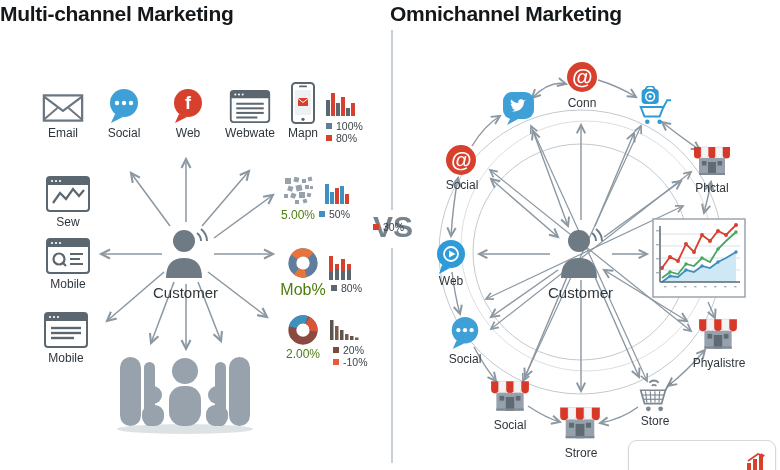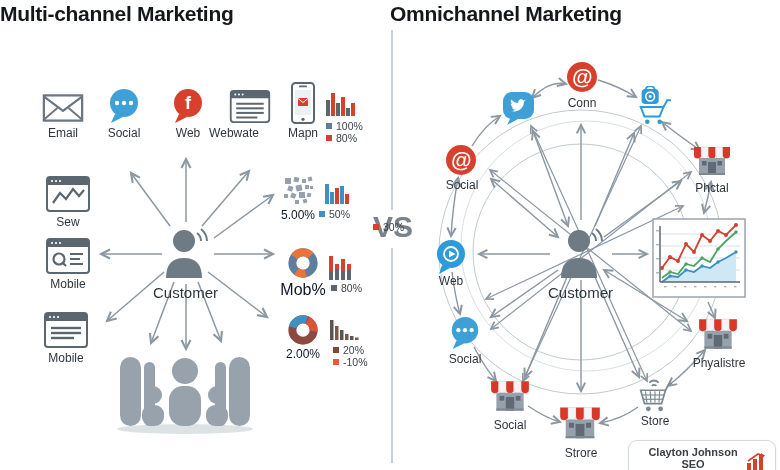--- a/index.html
+++ b/index.html
@@ -2,21 +2,21 @@
 <html><head>
 <meta charset="utf-8">
 <style>
   html,body{margin:0;padding:0;background:#fff;}
   .stage{position:relative;width:780px;height:470px;background:#ffffff;overflow:hidden;
          font-family:"Liberation Sans",sans-serif;color:#2e363c;}
   .abs{position:absolute;}
   .title{position:absolute;top:2px;font-size:21px;font-weight:700;color:#14181b;
          text-align:left;letter-spacing:-.3px;}
   .lbl{position:absolute;font-size:12px;color:#2e363c;text-align:center;white-space:nowrap;}
-  .lbl-sm{position:absolute;font-size:11px;color:#0f172a;text-align:center;white-space:nowrap;}
+  .lbl-sm{position:absolute;font-size:11px;color:#4d7c0f;text-align:center;white-space:nowrap;}
   .legend-row{position:absolute;display:flex;align-items:center;gap:4px;
               font-size:10.5px;color:#3c444b;white-space:nowrap;}
   .sw{width:6px;height:6px;display:inline-block;flex:0 0 auto;}
   .divider{position:absolute;left:391px;width:2px;background:#c9d0d5;}
   .vs{position:absolute;left:368px;top:210px;width:50px;text-align:center;
       font-size:30px;color:#76828c;font-weight:700;}
   .node{position:absolute;}
   svg{display:block;}
   .badge{position:absolute;left:628px;top:440px;width:148px;height:46px;background:#fff;
          border:1px solid #d3d9dd;border-radius:9px;box-shadow:0 1px 3px rgba(0,0,0,.08);
@@ -106,21 +106,21 @@
         <circle cx="10" cy="5" r="1.1" fill="#fff"></circle>
         <circle cx="14" cy="5" r="1.1" fill="#fff"></circle>
       <g stroke="#5b6770" stroke-width="2.2">
           <line x1="7" y1="15" x2="37" y2="15"></line>
           <line x1="7" y1="20" x2="37" y2="20"></line>
           <line x1="7" y1="25" x2="37" y2="25"></line>
           <line x1="7" y1="30" x2="30" y2="30"></line>
         </g>
     </svg>
   </div>
-  <div class="lbl" style="left:204px;top:126px;width:60px;">Webwate</div>
+  <div class="lbl" style="left:220px;top:126px;width:60px;">Webwate</div>
 
   <div class="node" style="left:291px;top:82px;">
     <svg width="24" height="42" viewBox="0 0 24 42">
       <rect x="1" y="1" width="22" height="40" rx="3.5" fill="#fff" stroke="#5b6770" stroke-width="2"></rect>
       <rect x="8" y="3.5" width="8" height="1.8" rx=".9" fill="#5b6770"></rect>
       <rect x="4" y="8" width="16" height="25" fill="#eef1f3"></rect>
       <rect x="7" y="16" width="10" height="8" fill="#d8402e"></rect>
       <path d="M7,16.5 l5,4 l5,-4" fill="none" stroke="#fff" stroke-width="1"></path>
       <circle cx="12" cy="37.3" r="1.6" fill="#5b6770"></circle>
     </svg>
@@ -560,21 +560,20 @@
           <line x1="8.8" y1="24.5" x2="29.2" y2="24.5"></line>
       </g>
       <path d="M32,15 L36,8 L39,8" fill="none" stroke="#7d8891" stroke-width="1.8"></path>
       <circle cx="14" cy="34.5" r="2.5" fill="#7d8891"></circle>
         <circle cx="27" cy="34.5" r="2.5" fill="#7d8891"></circle>
     </svg>
   </div>
   <div class="lbl" style="left:632px;top:414px;width:46px;">Store</div>
 
   <div class="badge">
-    <div class="badge-title">Clayton Johnson SEO</div>
 
     <svg class="abs" style="right:7px;top:10px;" width="22" height="20" viewBox="0 0 22 20">
       <rect x="1" y="12" width="4" height="7" fill="#d8402e"></rect>
       <rect x="7" y="8" width="4" height="11" fill="#d8402e"></rect>
       <rect x="13" y="4" width="4" height="15" fill="#d8402e"></rect>
       <path d="M2,10 L12,3 L18,5" fill="none" stroke="#d8402e" stroke-width="1.6"></path>
       <path d="M15,2 L19,4.5 L15.5,7" fill="#d8402e"></path>
     </svg>
   </div>
 

